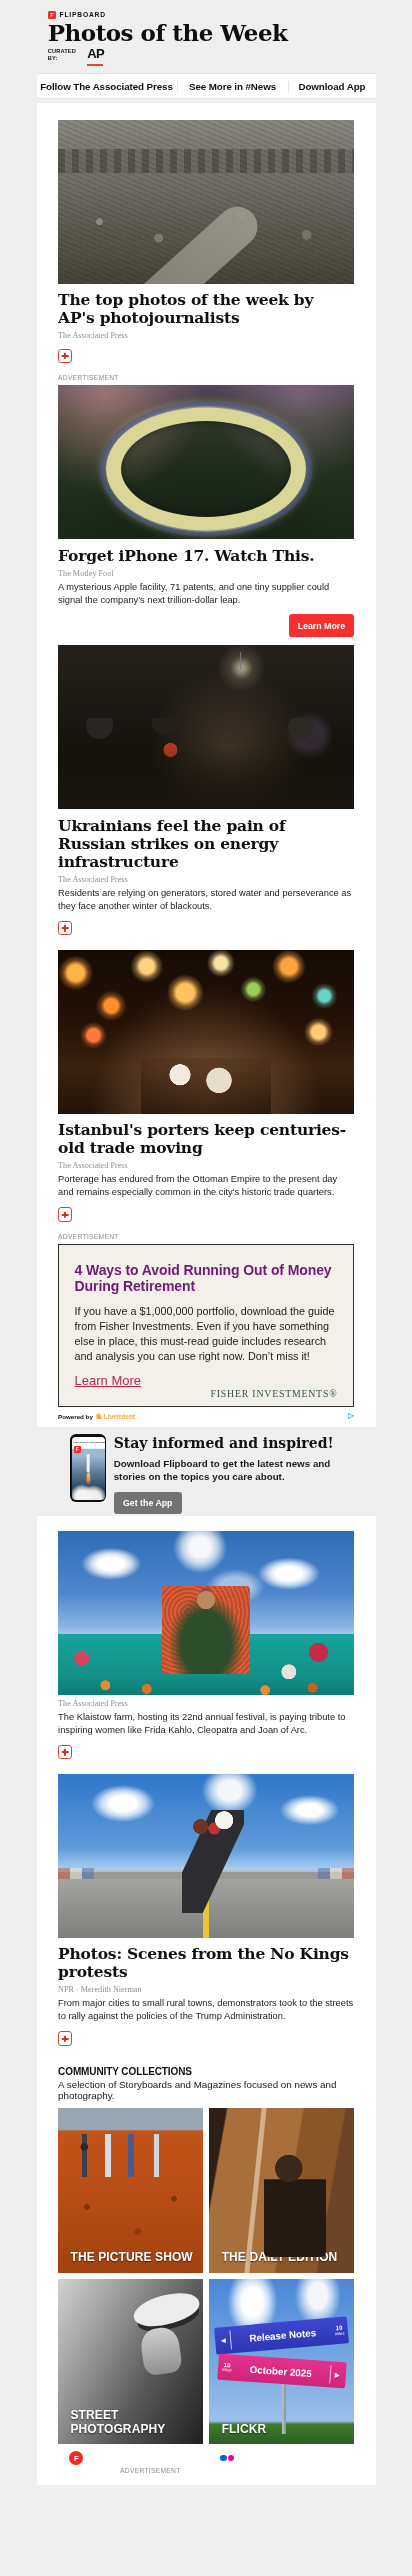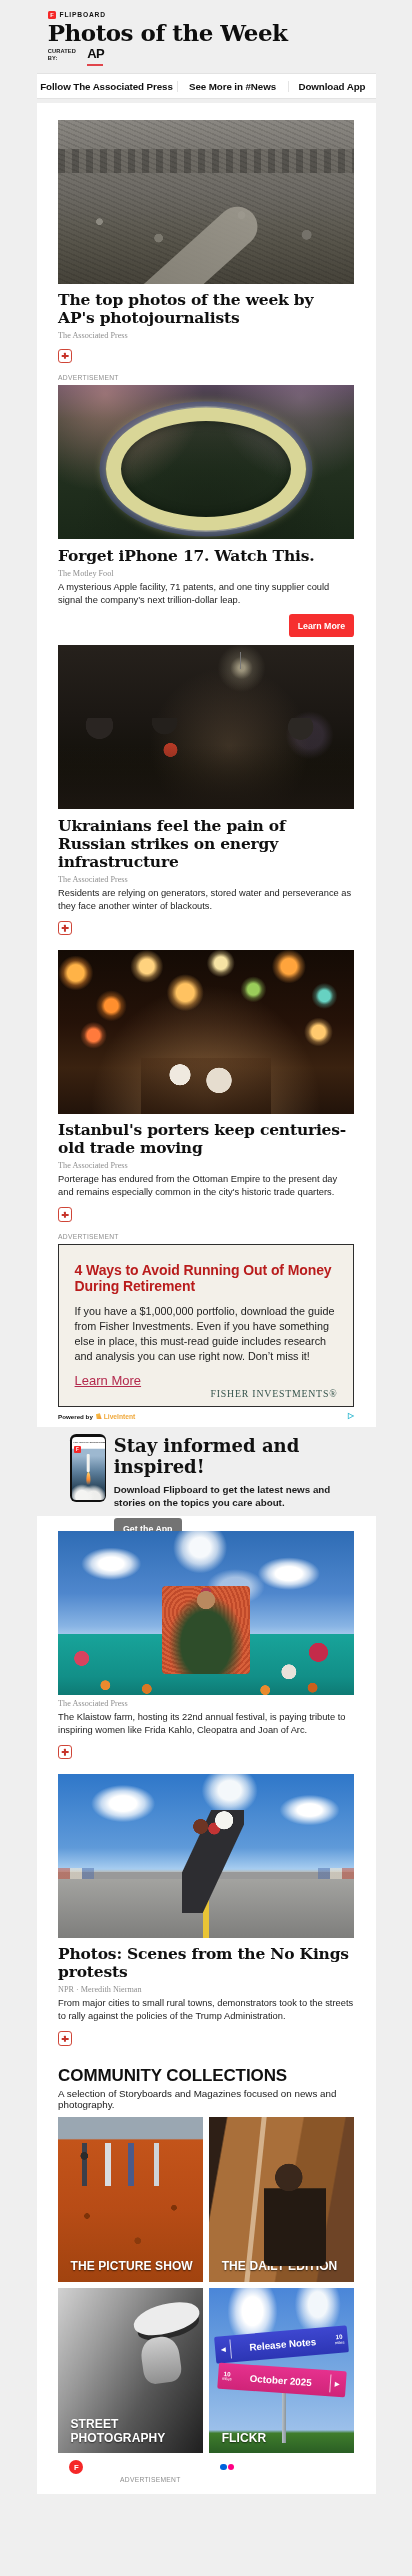--- a/index.html
+++ b/index.html
@@ -47,21 +47,21 @@
   .flip-btn i.h { width:6.7px; height:2.1px; transform:translate(-50%,-50%); }
   .flip-btn i.v { width:2.1px; height:6.7px; transform:translate(-50%,-50%); }
 
   .adv-label { margin-top:11.3px; margin-bottom:4.1px; font-size:6.7px; color:#8e8e8e; letter-spacing:0.3px; }
 
   .learn-btn { display:block; margin:7.2px 0 0 auto; background:#f62f2f; color:#fff; border:none;
     font-family:inherit; font-weight:bold; font-size:8.8px; padding:6.7px 8.8px; border-radius:3.1px; cursor:pointer; }
 
   
   .fisher { margin-top:4.1px; height:163px; background:#f3f0e9; border:0.5px solid #2e2e2e; padding:16.5px 15.5px 5.2px; }
-  .fisher-h { font-size:14px; line-height:16px; font-weight:bold; color:#b91c1c; letter-spacing:-0.1px; }
+  .fisher-h { font-size:14px; line-height:16px; font-weight:bold; color:#701a75; letter-spacing:-0.1px; }
   .fisher-b { margin-top:10.3px; font-size:10.8px; line-height:15px; color:#222; }
   .fisher-link { display:inline-block; margin-top:9.3px; color:#b3294d; font-size:13px; text-decoration:underline; cursor:pointer; }
   .fisher-brand { text-align:right; font-family:"Liberation Serif", serif; font-size:9.8px;
     letter-spacing:0.8px; color:#35544c; margin-top:0px; }
 
   .powered-row { display:flex; align-items:center; margin-top:5.2px; font-size:6.2px; }
   .pb-txt { font-weight:bold; color:#111; }
   .li-icon { width:5.7px; height:5.7px; margin-left:3.1px; background:linear-gradient(135deg,#f7b844 40%,#ef8f2e 100%);
     clip-path:polygon(0 15%, 70% 0, 100% 100%, 15% 100%); }
   .li-brand { color:#f0a93c; font-weight:bold; margin-left:2.1px; font-size:6.7px; }
@@ -77,27 +77,27 @@
     white-space:nowrap; overflow:hidden; }
   .phone-f { position:absolute; top:9.3px; left:2.1px; width:6.7px; height:6.7px; background:#f52828; border-radius:1px;
     color:#fff; font-size:4.6px; font-weight:bold; display:flex; align-items:center; justify-content:center; }
   .rocket { position:absolute; left:50%; top:28%; width:2.6px; height:17.5px; background:#f2f2ee; transform:translateX(-50%); border-radius:1px; }
   .rocket::after { content:""; position:absolute; left:50%; top:100%; transform:translateX(-50%);
     width:4.6px; height:13.4px; background:linear-gradient(180deg,#ffd36e,#ff8a2e 60%, rgba(255,138,46,0)); border-radius:50% 50% 50% 50%/60% 60% 40% 40%; }
   .smoke { position:absolute; left:0; right:0; bottom:0; height:17.5px;
     background:radial-gradient(circle at 30% 80%, #f4f4f2 0 6.2px, rgba(244,244,242,.6) 9.3px, transparent 12.4px),
                radial-gradient(circle at 65% 90%, #eeeeec 0 7.2px, rgba(238,238,236,.6) 10.3px, transparent 13.4px); }
   .promo-text { margin-left:7.2px; padding-top:1px; }
-  .promo-title { font-family:"DejaVu Serif", serif; font-weight:bold; font-size:18px; color:#111; }
+  .promo-title { font-family:"DejaVu Serif", serif; font-weight:bold; font-size:14px; color:#111; }
   .promo-desc { margin-top:5.2px; font-size:9.8px; line-height:13.4px; color:#1d1d1d; width:222px;font-weight:bold; }
   .app-btn { margin-top:8.2px; display:inline-block; background:#737373; color:#fff; border:none;
     font-family:inherit; font-weight:bold; font-size:8.8px; padding:6.2px 9.3px; border-radius:3.1px; cursor:pointer; }
 
   
-  .comm-head { margin-top:20.6px; font-size:17px; font-weight:bold; letter-spacing:-0.1px; color:#101010; }
+  .comm-head { margin-top:20.6px; font-size:10px; font-weight:bold; letter-spacing:-0.1px; color:#101010; }
   .comm-sub { margin-top:2.1px; font-size:9.8px; color:#202020; }
   .grid { margin-top:6.2px; display:grid; grid-template-columns:145px 145px; column-gap:6.2px; row-gap:6.2px; }
   .tile { height:165px; position:relative; overflow:hidden; cursor:pointer; }
   .tile-label { position:absolute; left:12.4px; bottom:8.2px; color:#fff; font-weight:bold; font-size:12px;
     letter-spacing:0.1px; text-shadow:0 0.5px 1.5px rgba(0,0,0,.6); }
   .avatar-row { display:flex; margin-top:7.2px; height:14.4px; align-items:center; }
   .avatar-cell { flex:0 0 151px; padding-left:11.3px; display:flex; align-items:center; gap:2.1px; }
   .av-flip { width:14px; height:14px; border-radius:50%; background:#f52828; color:#fff; font-weight:bold;
     font-size:7.7px; display:flex; align-items:center; justify-content:center; cursor:pointer; }
   .av-flickr { display:flex; gap:1.5px; cursor:pointer; }

